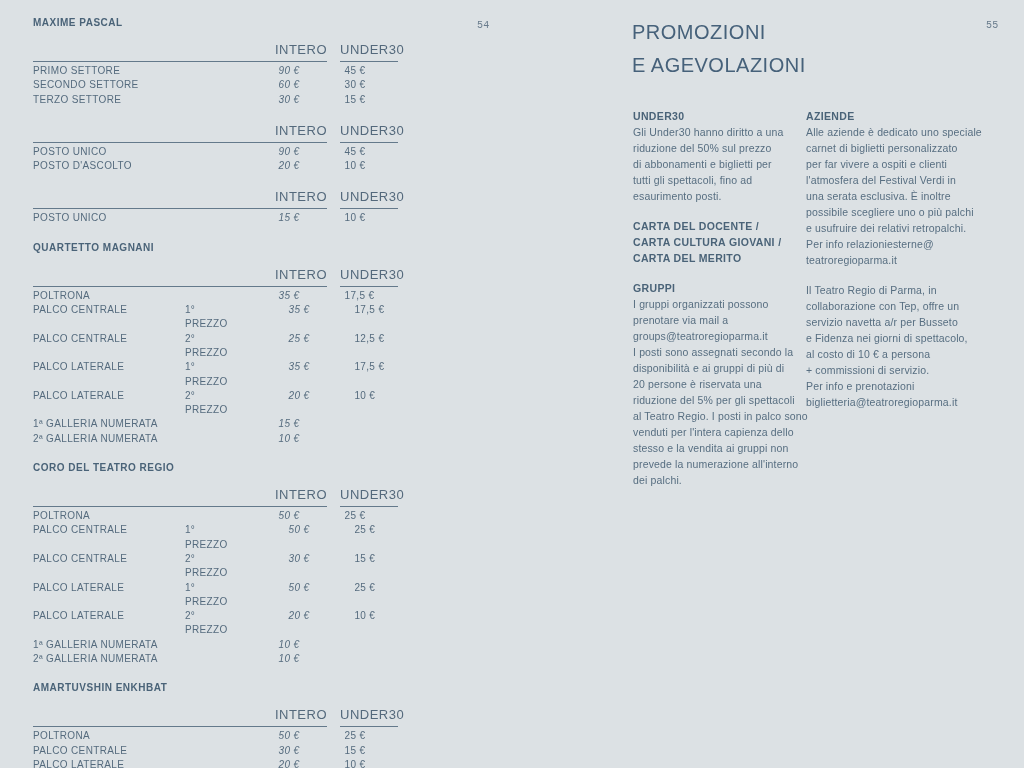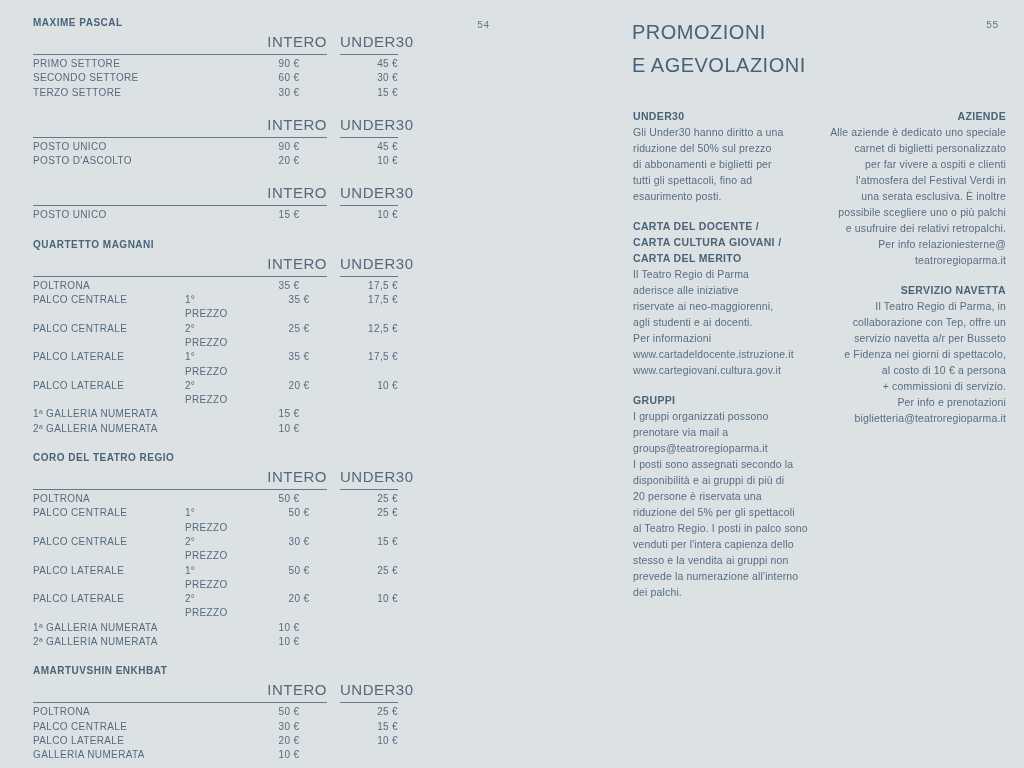--- a/index.html
+++ b/index.html
@@ -20,40 +20,40 @@
 
   
   .tables { position:absolute; left:33px; top:17px; width:365px; }
   .sec { margin-bottom:16px; }
   .sec.plain { margin-bottom:11px; }
   .sec-title {
     font-weight:bold; font-size:10px; line-height:11px;
     letter-spacing:.5px; color:#4a6378;
   }
   .sec-title.underlined { border-bottom:1px solid #64798b; }
-  .hdr { display:flex; margin-top:5px; font-size:15px; letter-spacing:.5px; color:#54697c; }
+  .hdr { display:flex; margin-top:14px; font-size:13px; letter-spacing:.5px; color:#54697c; }
   .hdr .h1 { flex:1; text-align:right; padding-bottom:4px; border-bottom:1px solid #64798b; }
   .hdr .h2 { width:58px; margin-left:13px; text-align:right; padding-bottom:4px; border-bottom:1px solid #64798b; }
   .rows { padding-top:2px; }
   .plain .rows { padding-top:3px; }
   .row { display:flex; font-size:10px; line-height:14.3px; letter-spacing:.35px;gap:45px; }
   .c-label { width:174px; }
   .c-sub   { flex:1; }
-  .c-int   { width:60px; text-align:right; }
-  .c-und   { width:71px; text-align:right; }
+  .c-int   { width:60px; text-align:right;font-style:italic; }
+  .c-und   { width:71px; text-align:left; }
 
   
   .promo-title {
     position:absolute; left:632px; top:16px; margin:0;
     font-size:20px; line-height:33px; font-weight:400;
     letter-spacing:.5px; color:#46617a; white-space:pre-line;
   }
   .col { position:absolute; top:108px; width:200px; font-size:10.5px; line-height:16px; color:#576e81; }
   .col.c1 { left:633px; }
-  .col.c2 { left:806px;text-align:right; }
+  .col.c2 { left:806px; }
   .promo-sec { margin-bottom:14px; }
   .p-head { font-weight:bold; letter-spacing:.35px; color:#4a6378; white-space:pre-line; }
   .p-body { white-space:pre-line; letter-spacing:.15px; }
 </style>
 </head>
 <body>
 
 <div class="spread">
 
   <div class="pagenum left">54</div>
@@ -298,27 +298,20 @@
         <div class="p-body">Gli Under30 hanno diritto a una
 riduzione del 50% sul prezzo
 di abbonamenti e biglietti per
 tutti gli spettacoli, fino ad
 esaurimento posti.</div>
       </div>
       <div class="promo-sec">
         <div class="p-head">CARTA DEL DOCENTE /
 CARTA CULTURA GIOVANI /
 CARTA DEL MERITO</div>
-        <div class="p-body">Il Teatro Regio di Parma
-aderisce alle iniziative
-riservate ai neo-maggiorenni,
-agli studenti e ai docenti.
-Per informazioni
-www.cartadeldocente.istruzione.it
-www.cartegiovani.cultura.gov.it</div>
       </div>
       <div class="promo-sec">
         <div class="p-head">GRUPPI</div>
         <div class="p-body">I gruppi organizzati possono
 prenotare via mail a
 groups@teatroregioparma.it
 I posti sono assegnati secondo la
 disponibilità e ai gruppi di più di
 20 persone è riservata una
 riduzione del 5% per gli spettacoli
@@ -336,21 +329,20 @@
 carnet di biglietti personalizzato
 per far vivere a ospiti e clienti
 l'atmosfera del Festival Verdi in
 una serata esclusiva. È inoltre
 possibile scegliere uno o più palchi
 e usufruire dei relativi retropalchi.
 Per info relazioniesterne@
 teatroregioparma.it</div>
       </div>
       <div class="promo-sec">
-        <div class="p-head">SERVIZIO NAVETTA</div>
         <div class="p-body">Il Teatro Regio di Parma, in
 collaborazione con Tep, offre un
 servizio navetta a/r per Busseto
 e Fidenza nei giorni di spettacolo,
 al costo di 10 € a persona
 + commissioni di servizio.
 Per info e prenotazioni
 biglietteria@teatroregioparma.it</div>
       </div>
     </div>

